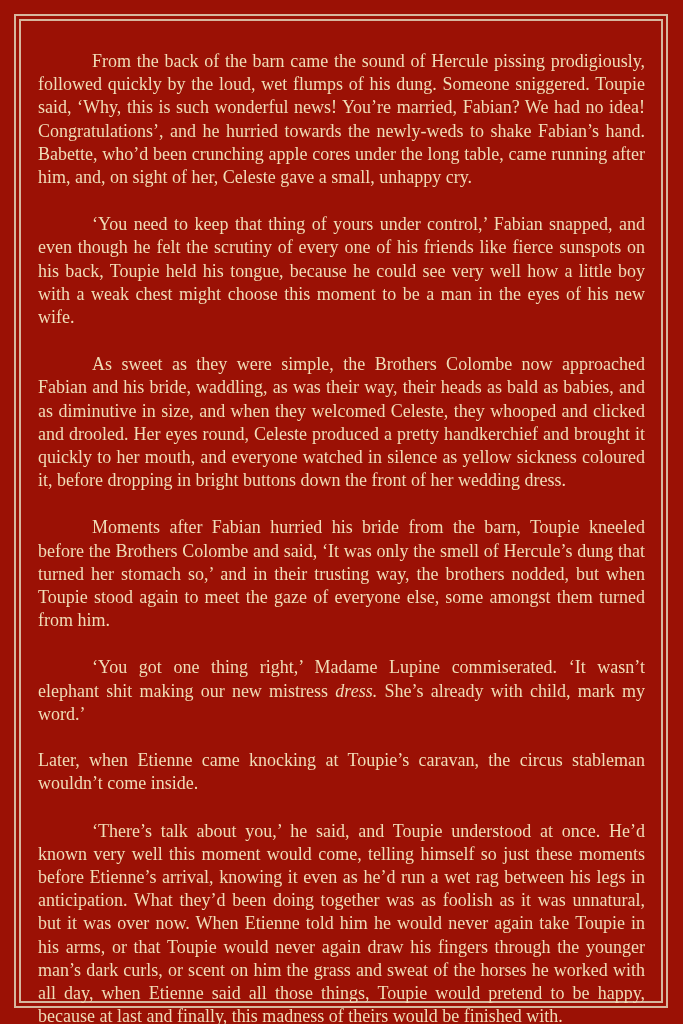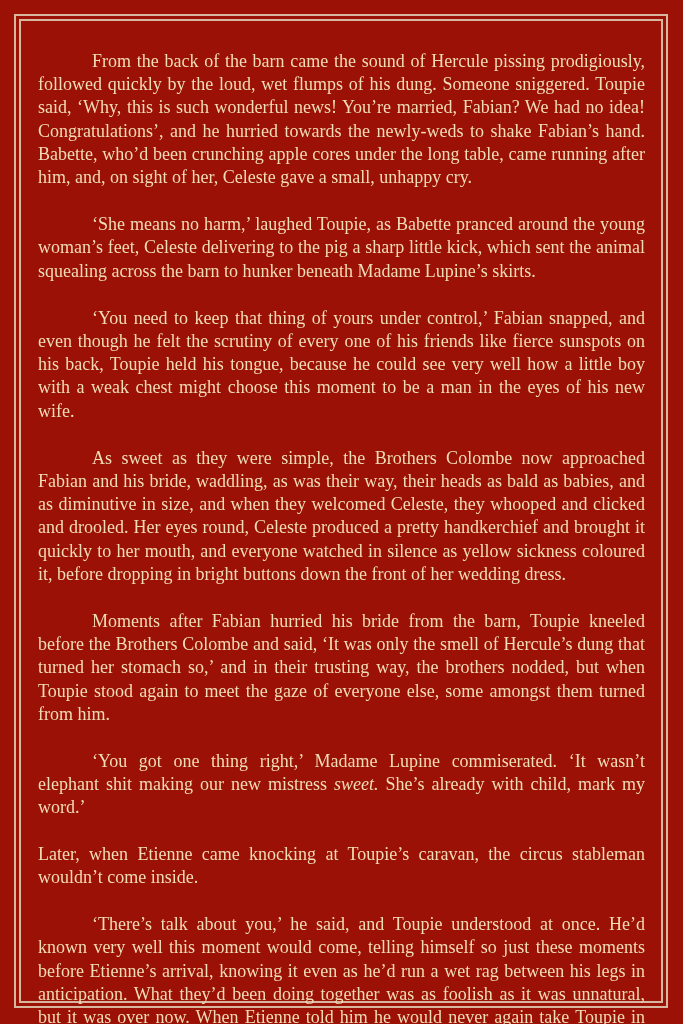--- a/index.html
+++ b/index.html
@@ -53,25 +53,24 @@
 </style>
 </head>
 <body style="--bg: #9B1105; --border: #D7B79E; --text: #F0DDB7;">
 
 <div class="frame-outer"></div>
 <div class="frame-inner"></div>
 
 <div class="text-block">
     <div class="section">
       <p class="indent"><span>From the back of the barn came the sound of Hercule pissing prodigiously, followed quickly by the loud, wet flumps of his dung.  Someone sniggered. Toupie said, ‘Why, this is such wonderful news! You’re married, Fabian? We had no idea! Congratulations’, and he hurried towards the newly-weds to shake Fabian’s hand. Babette, who’d been crunching apple cores under the long table, came running after him, and, on sight of her, Celeste gave a small, unhappy cry.</span></p>
-      <p class="indent"><span>‘She means no harm,’ laughed Toupie, as Babette pranced around the young woman’s feet, Celeste delivering to the pig a sharp little kick, which sent the animal squealing across the barn to hunker beneath Madame Lupine’s skirts.</span></p>
       <p class="indent"><span>‘You need to keep that thing of yours under control,’ Fabian snapped, and even though he felt the scrutiny of every one of his friends like fierce sunspots on his back, Toupie held his tongue, because he could see very well how a little boy with a weak chest might choose this moment to be a man in the eyes of his new wife.</span></p>
       <p class="indent"><span>As sweet as they were simple, the Brothers Colombe now approached Fabian and his bride, waddling, as was their way, their heads as bald as babies, and as diminutive in size, and when they welcomed Celeste, they whooped and clicked and drooled.  Her eyes round, Celeste produced a pretty handkerchief and brought it quickly to her mouth, and everyone watched in silence as yellow sickness coloured it, before dropping in bright buttons down the front of her wedding dress.</span></p>
       <p class="indent"><span>Moments after Fabian hurried his bride from the barn, Toupie kneeled before the Brothers Colombe and said, ‘It was only the smell of Hercule’s dung that turned her stomach so,’ and in their trusting way, the brothers nodded, but when Toupie stood again to meet the gaze of everyone else, some amongst them turned from him.</span></p>
-      <p class="indent"><span>‘You got one thing right,’ Madame Lupine commiserated. ‘It wasn’t elephant shit making our new mistress </span><em>sweet.</em><span>  She’s already with child, mark my word.’</span></p>
+      <p class="indent"><span>‘You got one thing right,’ Madame Lupine commiserated. ‘It wasn’t elephant shit making our new mistress </span><em>dress.</em><span>  She’s already with child, mark my word.’</span></p>
     </div>
     <div class="section">
       <p class=""><span>Later, when Etienne came knocking at Toupie’s caravan, the circus stableman wouldn’t come inside.</span></p>
       <p class="indent"><span>‘There’s talk about you,’ he said, and Toupie understood at once.  He’d known very well this moment would come, telling himself so just these moments before Etienne’s arrival, knowing it even as he’d run a wet rag between his legs in anticipation.  What they’d been doing together was as foolish as it was unnatural, but it was over now. When Etienne told him he would never again take Toupie in his arms, or that Toupie would never again draw his fingers through the younger man’s dark curls, or scent on him the grass and sweat of the horses he worked with all day, when Etienne said all those things, Toupie would pretend to be happy, because at last and finally, this madness of theirs would be finished with.</span></p>
       <p class="indent"><span>‘They want to know whose side you’re on,’ continued Etienne.</span></p>
       <p class="indent"><span>‘Fabian fired the Babette Colombe.’</span></p>
       <p class="indent"></p>
     </div>
   </div>
 

